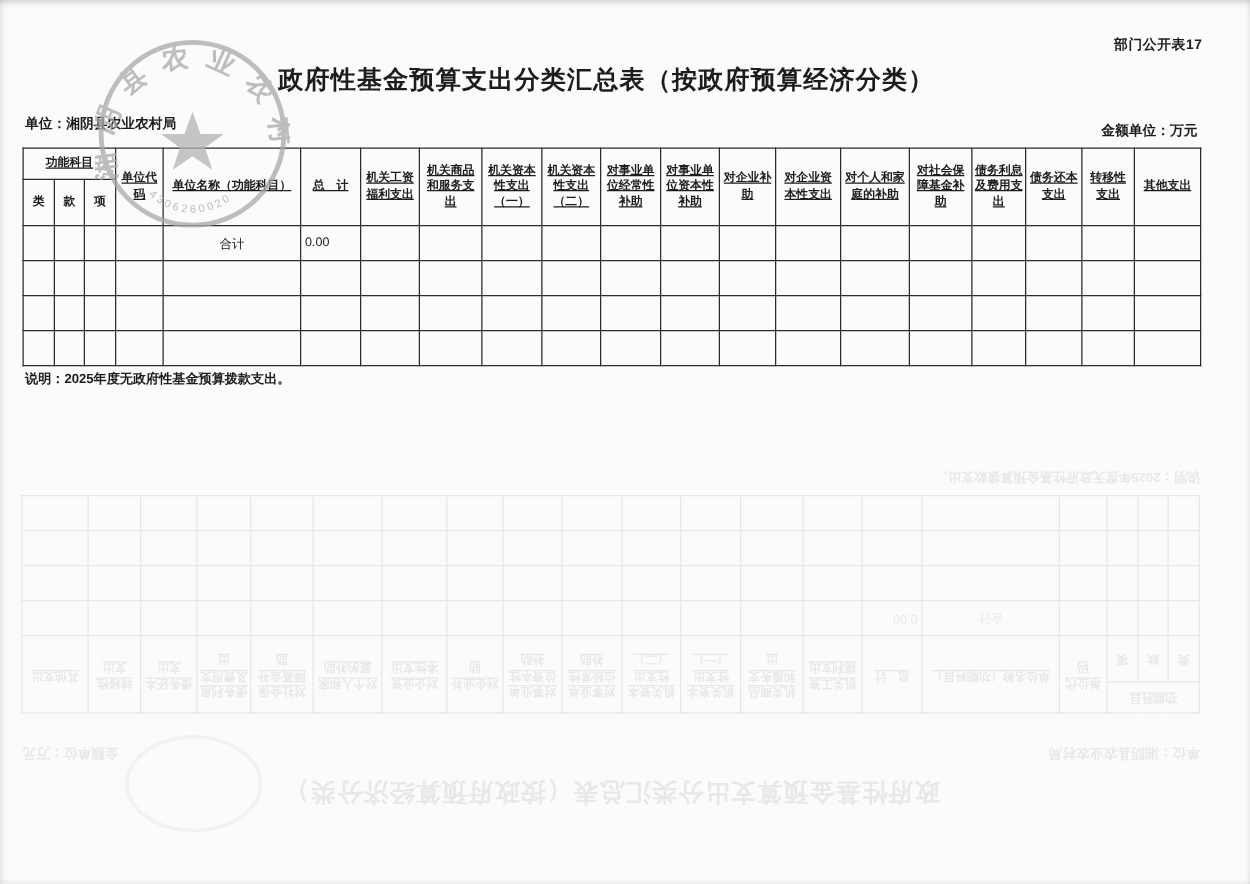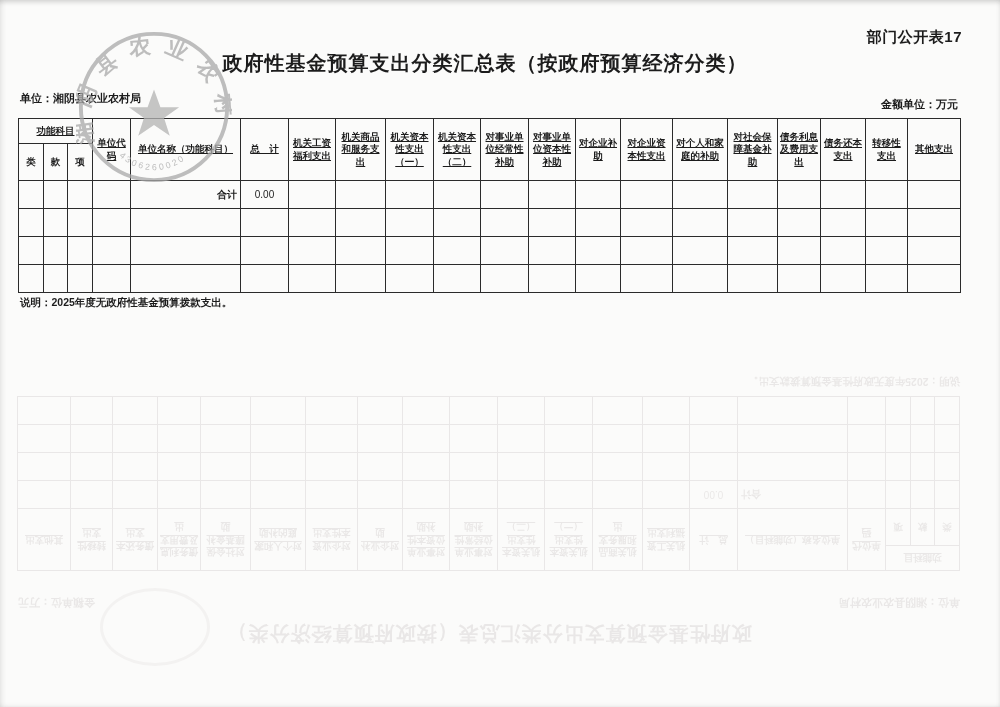--- a/index.html
+++ b/index.html
@@ -17,21 +17,21 @@
     position: absolute; inset: 0; pointer-events: none; z-index: 50;
     box-shadow:
       inset 0 5px 5px -3px rgba(60,60,60,.22),
       inset 5px 0 5px -3px rgba(60,60,60,.10),
       inset -4px 0 4px -3px rgba(60,60,60,.07),
       inset 0 -4px 4px -3px rgba(60,60,60,.09);
   }
 
   .form-number {
     position: absolute; top: 28px; right: 38px;
-    font-size: 15px; font-weight: bold; letter-spacing: .5px;
+    font-size: 11px; font-weight: bold; letter-spacing: .5px;
   }
   .title {
     position: absolute; top: 50px; left: 0; width: 970px;
     text-align: center; font-size: 20px; font-weight: bold; letter-spacing: 1px;
   }
   .unit-line {
     position: absolute; top: 91px; left: 20px;
     font-size: 11px; font-weight: bold;
   }
   .amount-unit {
@@ -47,22 +47,22 @@
     border: 1px solid #2b2b2b; vertical-align: middle;
     overflow: hidden;
   }
   .budget th {
     font-size: 9.5px; font-weight: bold; line-height: 1.3;
     text-align: center; padding: 1px 2px;
   }
   .budget tr.h1 { height: 25px; text-decoration: underline; }
   .budget tr.h2 { height: 37px; }
   .budget td { font-size: 10px; height: 28px; padding: 1px 3px; text-align: center; }
-  .budget td.c-name { text-align: right; font-weight: bold; }
-  .budget td.c-num  { text-align: center; }
+  .budget td.c-name { text-align: center; }
+  .budget td.c-num  { text-align: left; }
 
   .note {
     position: absolute; top: 296px; left: 20px;
     font-size: 10.5px; font-weight: bold;
   }
 
   .seal {
     position: absolute; top: 29px; left: 76px; z-index: 10;
     opacity: .75; pointer-events: none;
   }

